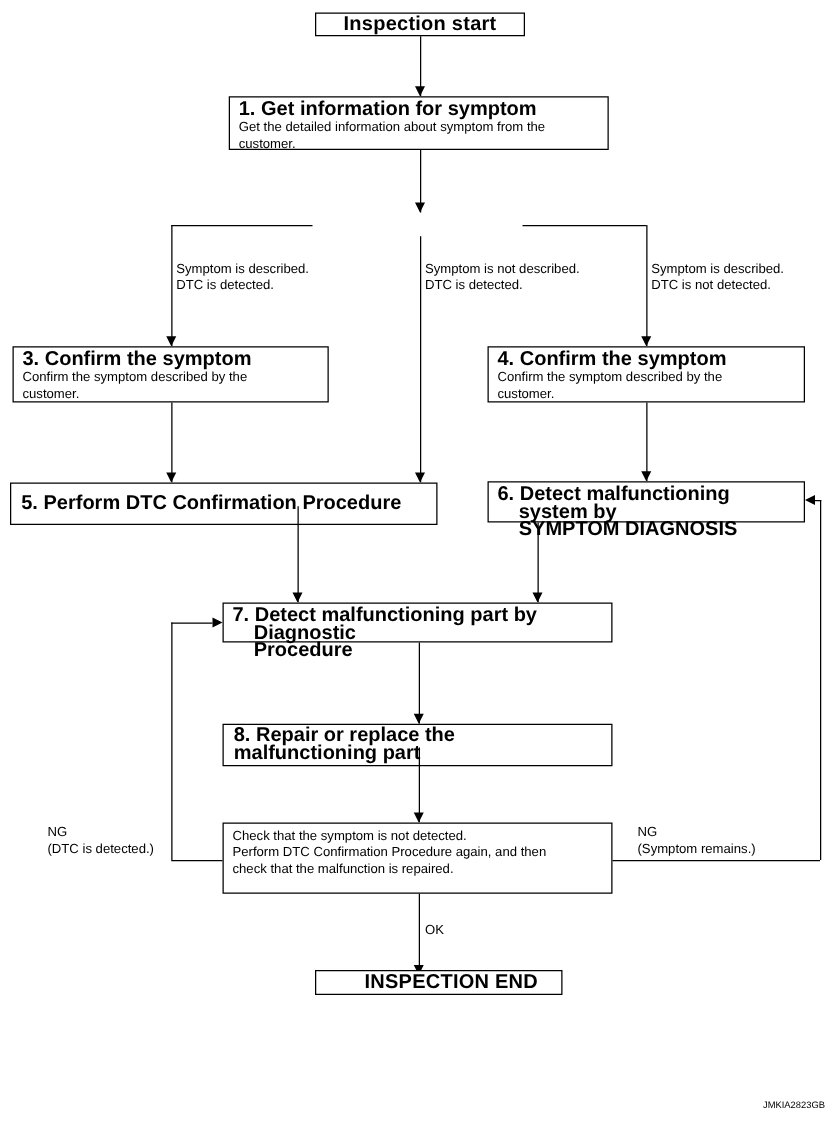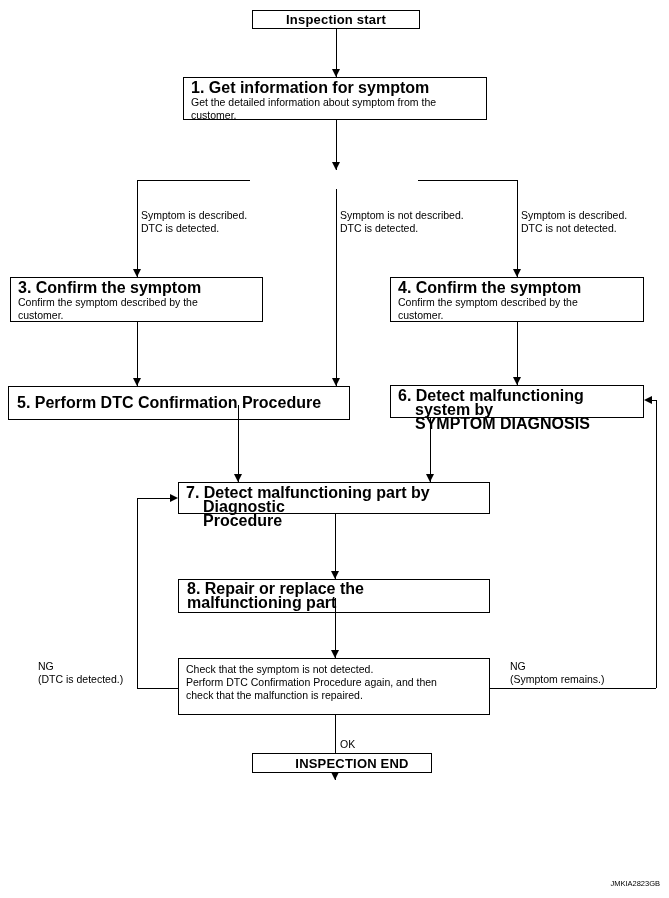--- a/index.html
+++ b/index.html
@@ -7,21 +7,21 @@
     position:relative; width:669px; height:898px; background:#ffffff;
     font-family:"Liberation Sans", "DejaVu Sans", sans-serif; color:#000;
     overflow:hidden;
   }
   .node {
     position:absolute; border:1px solid #000; background:#fff;
     box-sizing:border-box;
   }
   .terminal {
     display:flex; align-items:center; justify-content:center;
-    font-weight:bold; font-size:13px; letter-spacing:0.2px;
+    font-weight:bold; font-size:16px; letter-spacing:0.2px;
   }
   .process { padding:3px 7px 2px 7px; }
   .bar {
     display:flex; align-items:center; padding:16px 8px;
   }
   .title { font-weight:bold; font-size:16px; line-height:14px; white-space:pre-line; }
   .hang  { padding-left:17px; text-indent:-17px; }
   .body  { font-size:10.5px; line-height:13px; white-space:pre-line; margin-top:1px; }
   .line  { position:absolute; background:#000; }
   .h { height:1px; }
@@ -132,17 +132,17 @@
   <div class="line v" style="left:656px; top:400px; height:288px;"></div>
   <div class="line h" style="left:650px; top:400px; width:7px;"></div>
   <div class="arrow a-left" style="left:644px; top:396px;"></div>
   <div class="lbl" style="left:510px; top:660px;">NG
 (Symptom remains.)</div>
 
   <div class="line v" style="left:335px; top:715px; height:65px;"></div>
   <div class="arrow a-down" style="left:331px; top:772px;"></div>
   <div class="lbl" style="left:340px; top:738px;">OK</div>
 
-  <div class="node terminal" style="left:252px; top:753px; width:180px; height:20px;padding-left:20px;">INSPECTION END</div>
+  <div class="node terminal" style="left:252px; top:776px; width:198px; height:20px;padding-left:20px;">INSPECTION END</div>
 
   <div class="figcode" style="right:9px; top:879px;">JMKIA2823GB</div>
 
 </div>
 
 </body></html>

